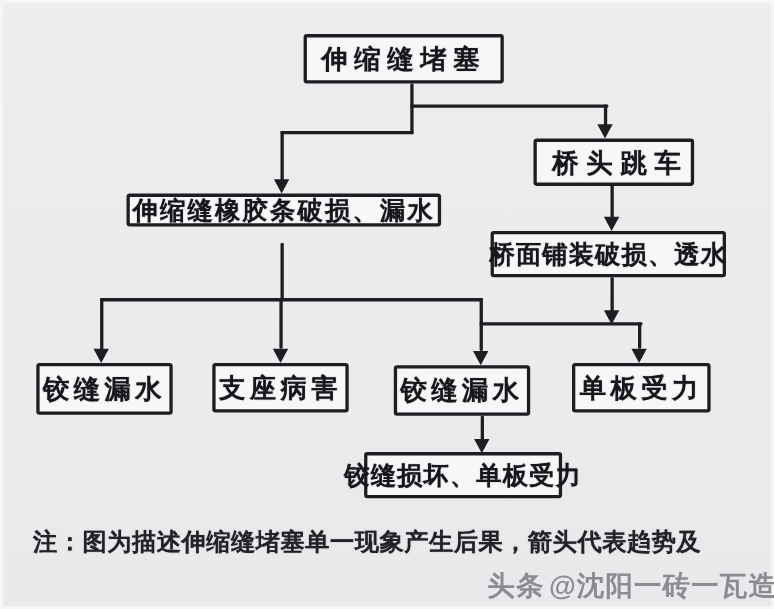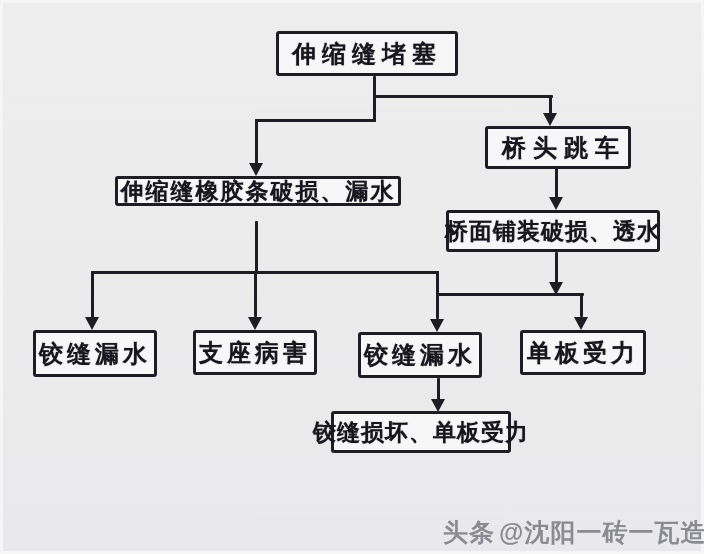--- a/index.html
+++ b/index.html
@@ -77,17 +77,18 @@
       <div class="connector-arrowhead" style="left: 249px; top: 163px;"></div>
       <div class="connector-arrowhead" style="left: 549px; top: 197px;"></div>
       <div class="connector-arrowhead" style="left: 85px; top: 317px;"></div>
       <div class="connector-arrowhead" style="left: 248px; top: 317px;"></div>
       <div class="connector-arrowhead" style="left: 430px; top: 319px;"></div>
       <div class="connector-arrowhead" style="left: 549px; top: 282px;"></div>
       <div class="connector-arrowhead" style="left: 574px; top: 317px;"></div>
       <div class="connector-arrowhead" style="left: 431px; top: 399px;"></div>
     </div>
 
+  <div class="note-line note-line-1">注：图为描述伸缩缝堵塞单一现象产生后果，箭头代表趋势及</div>
 
   <div class="watermark" style="color: rgb(139, 139, 146);">
     <span class="wm-prefix">头条</span><span class="wm-handle">@沈阳一砖一瓦造价实训</span>
   </div>
 </div>
 
 </body></html>

